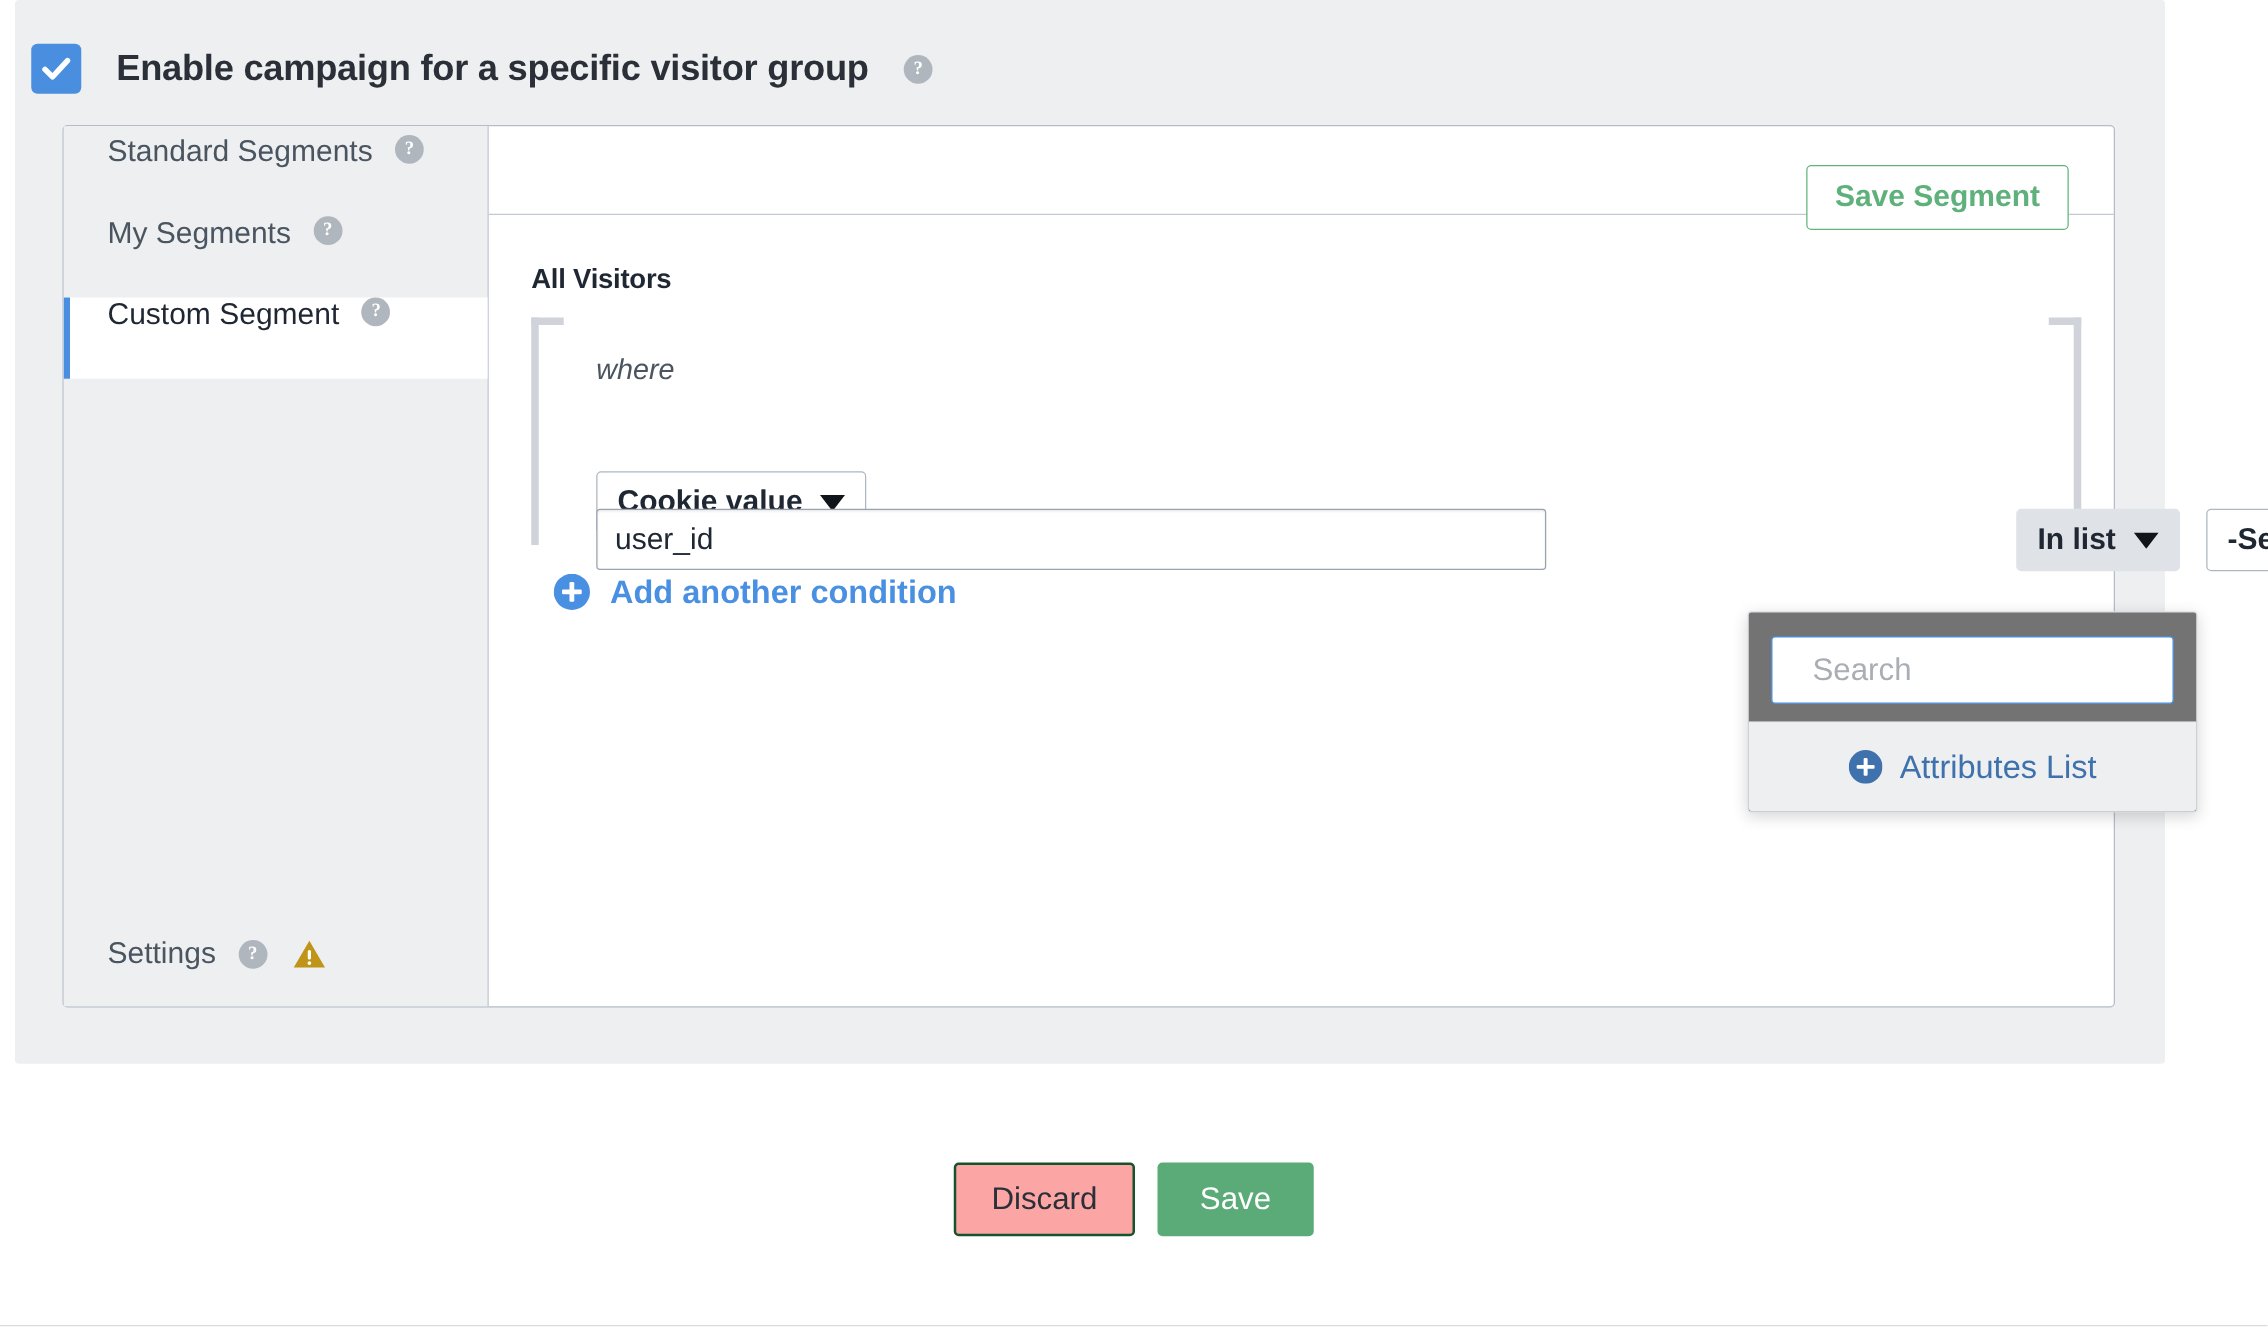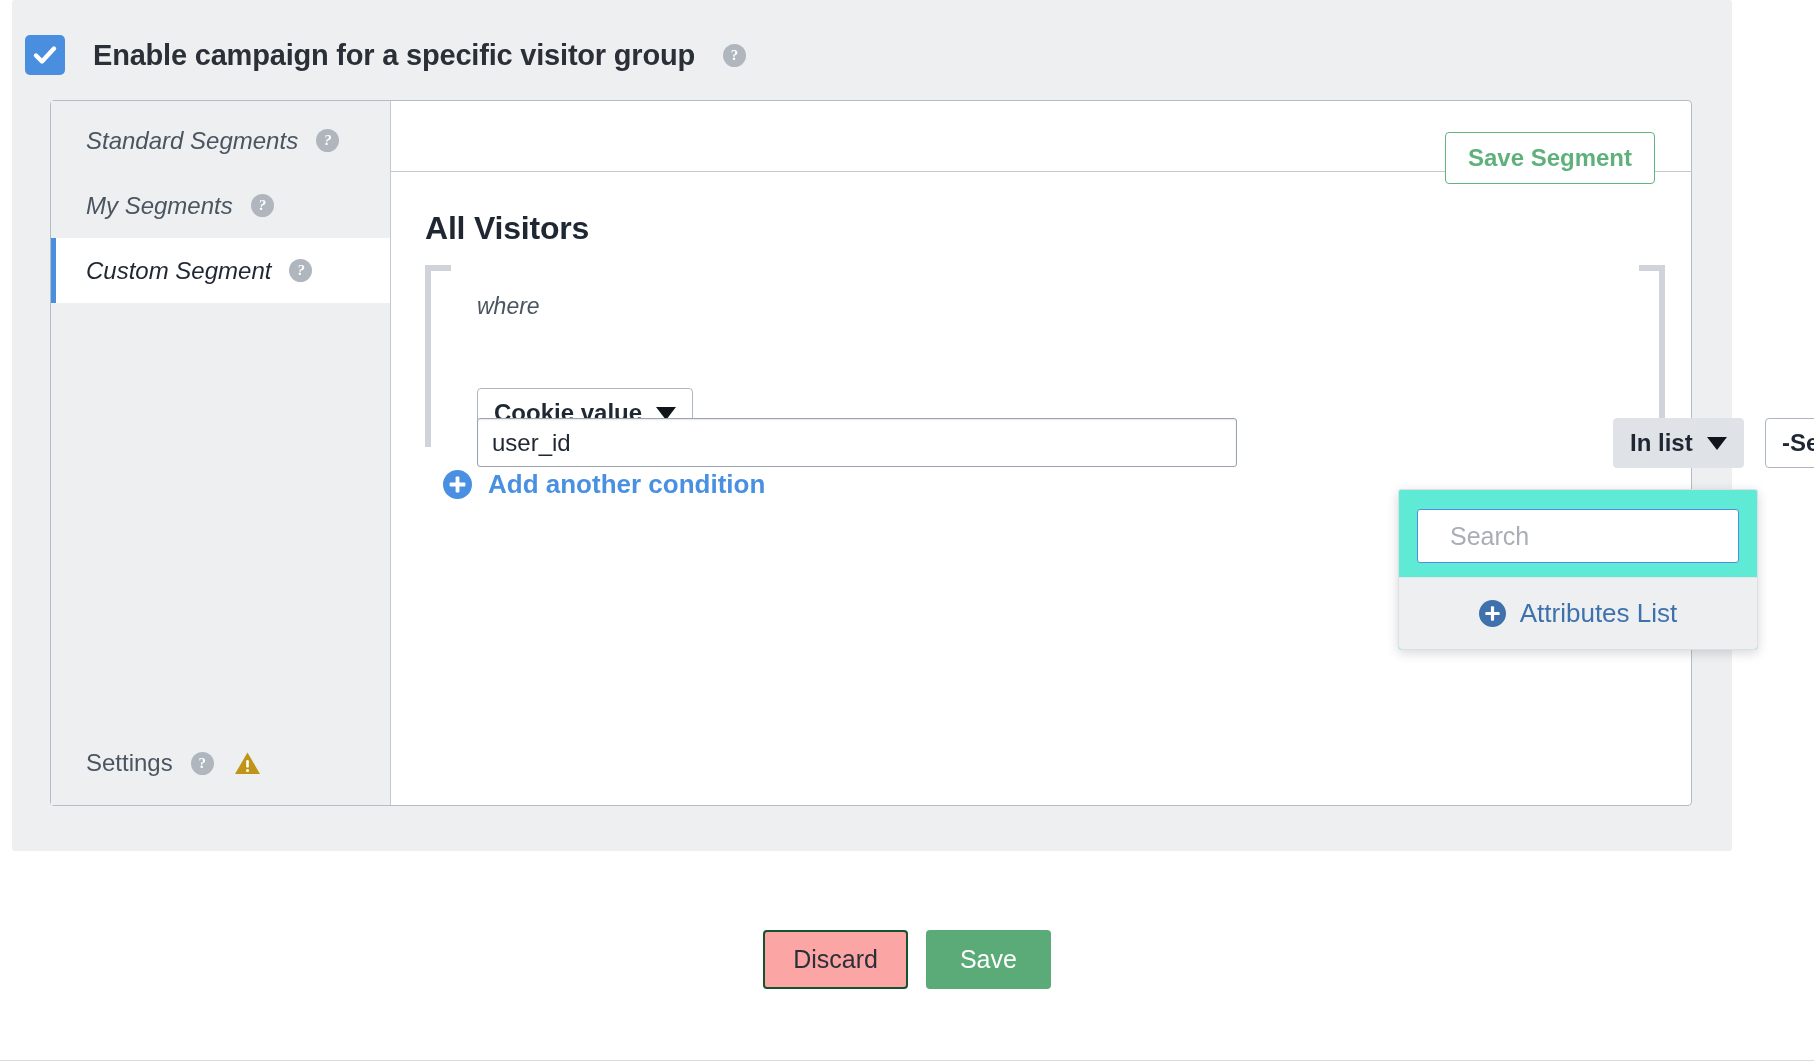--- a/index.html
+++ b/index.html
@@ -66,25 +66,24 @@
   
   #sidebar {
     width: 340px;
     flex: none;
     background: #edeff1;
     border-right: 1px solid #c3c9d1;
     position: relative;
   }
   .seg-item {
     height: 65px;
-    display: flex; align-items: center;
+    display: flex; 
     padding-left: 30px;
     cursor: pointer;
     border-left: 5px solid transparent;
-    font-style: italic;
   }
   .seg-item.first { margin-top: 7px; }
   .seg-item.active {
     background: #ffffff;
     border-left: 5px solid #4a8ee0;
   }
   .seg-label {
     font-size: 24px;
     color: #4a5560;
     white-space: nowrap;
@@ -123,21 +122,21 @@
     font-family: "Liberation Sans", sans-serif;
     padding: 11px 22px;
     border-radius: 4px;
     cursor: pointer;
     white-space: nowrap;
     margin-top: 43px;
   }
 
   #builder { position: relative; padding: 38px 0 0 34px; }
   #all-visitors {
-    font-size: 32px;
+    font-size: 22px;
     font-weight: bold;
     color: #1f2733;
     letter-spacing: -0.2px;
   }
 
   
   #cond-group {
     position: relative;
     margin-top: 18px;
     width: 1240px;
@@ -228,21 +227,21 @@
     font-weight: bold;
     color: #4a90e2;
     white-space: nowrap;
   }
 
   
   #attr-dropdown {
     position: absolute;
     left: 1398px; top: 489px;
     width: 360px;
-    background: #5eead4;
+    background: #737373;
     border: 1px solid #dcdfe3;
     border-radius: 3px;
     box-shadow: 0 3px 12px rgba(0,0,0,0.16);
     z-index: 50;
   }
   #dd-search-wrap { padding: 19px 18px 14px 18px; }
   #dd-search-box {
     border: 1px solid #4a90e2;
     border-radius: 3px;
     height: 54px;

